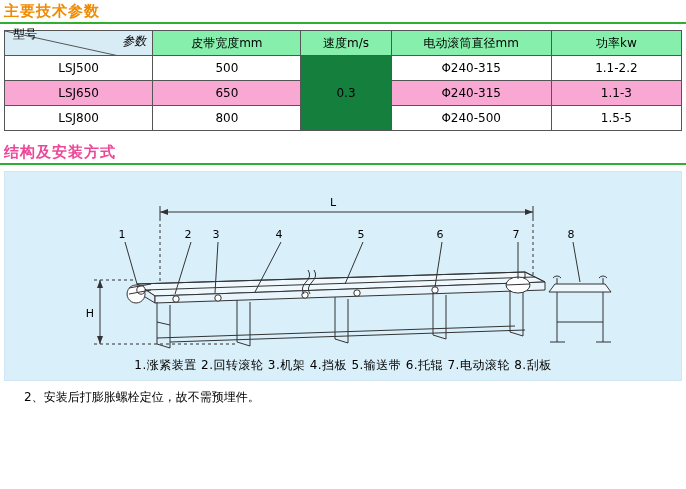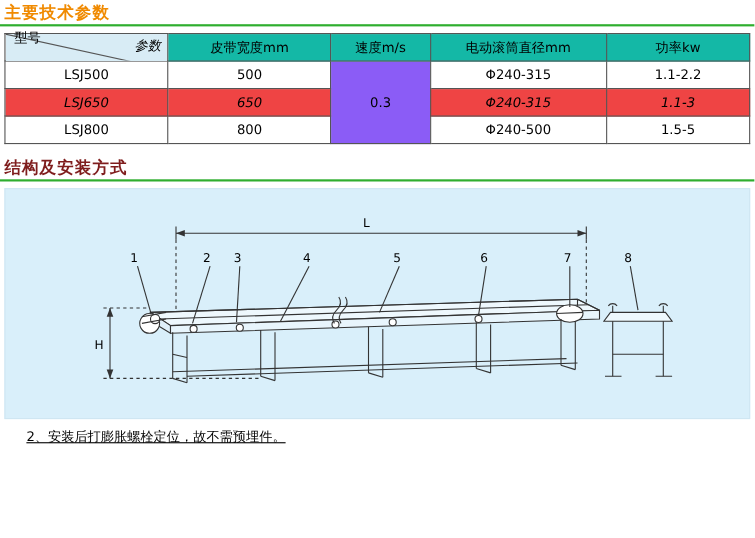--- a/index.html
+++ b/index.html
@@ -24,21 +24,21 @@
 
   
   .section-title {
     color: #f08a00;
     font-size: 15px;
     font-weight: bold;
     letter-spacing: 1px;
     padding: 2px 4px 1px 4px;
   }
   .section-title.green {
-    color: #7f1d1d;
+    color: #ec4899;
     font-family: Liberation Mono, monospace;
   }
   .title-rule {
     height: 2px;
     background: #2fae2f;
     margin: 0 0 0 0;
   }
 
   
   table.spec {
@@ -49,29 +49,28 @@
   }
   table.spec td, table.spec th {
     border: 1px solid #555;
     text-align: center;
     font-size: 12px;
     height: 22px;
     padding: 1px 2px;
     font-weight: normal;
   }
   .hdr {
-    background: #14b8a6;
+    background: #86efac;
     font-weight: normal;
   }
   .row-alt {
-    background: #ef4444;
-    font-style: italic;
+    background: #f9a8d4;
   }
   .speed-cell {
-    background: #8b5cf6;
+    background: #15803d;
   }
   
   .split-cell {
     position: relative;
     background: #d8ecf5;
     height: 34px;
     padding: 0;
   }
   .split-cell .diag {
     position: absolute;
@@ -127,21 +126,20 @@
     font-size: 12px;
     letter-spacing: 0.5px;
   }
   .bottom-notes {
     margin: 7px 0 0 6px;
     font-size: 12px;
     line-height: 19px;
   }
   .bottom-notes .indent {
     padding-left: 18px;
-    text-decoration: underline;
   }
 </style>
 </head>
 <body>
 
 <div class="page">
 
   <div>
     <div class="section-title">主要技术参数</div>
     <div class="title-rule"></div>
@@ -305,19 +303,20 @@
         <text x="211" y="66">3</text>
         <text x="274" y="66">4</text>
         <text x="356" y="66">5</text>
         <text x="435" y="66">6</text>
         <text x="511" y="66">7</text>
         <text x="566" y="66">8</text>
         <text x="328" y="34">L</text>
         <text x="85" y="145">H</text>
       </g>
     </svg>
+    <div class="legend">1.涨紧装置    2.回转滚轮    3.机架    4.挡板    5.输送带    6.托辊    7.电动滚轮    8.刮板</div>
   </div>
 
   <div class="bottom-notes">
     <div class="indent">2、安装后打膨胀螺栓定位，故不需预埋件。</div>
   </div>
 
 </div>
 
 </body></html>

